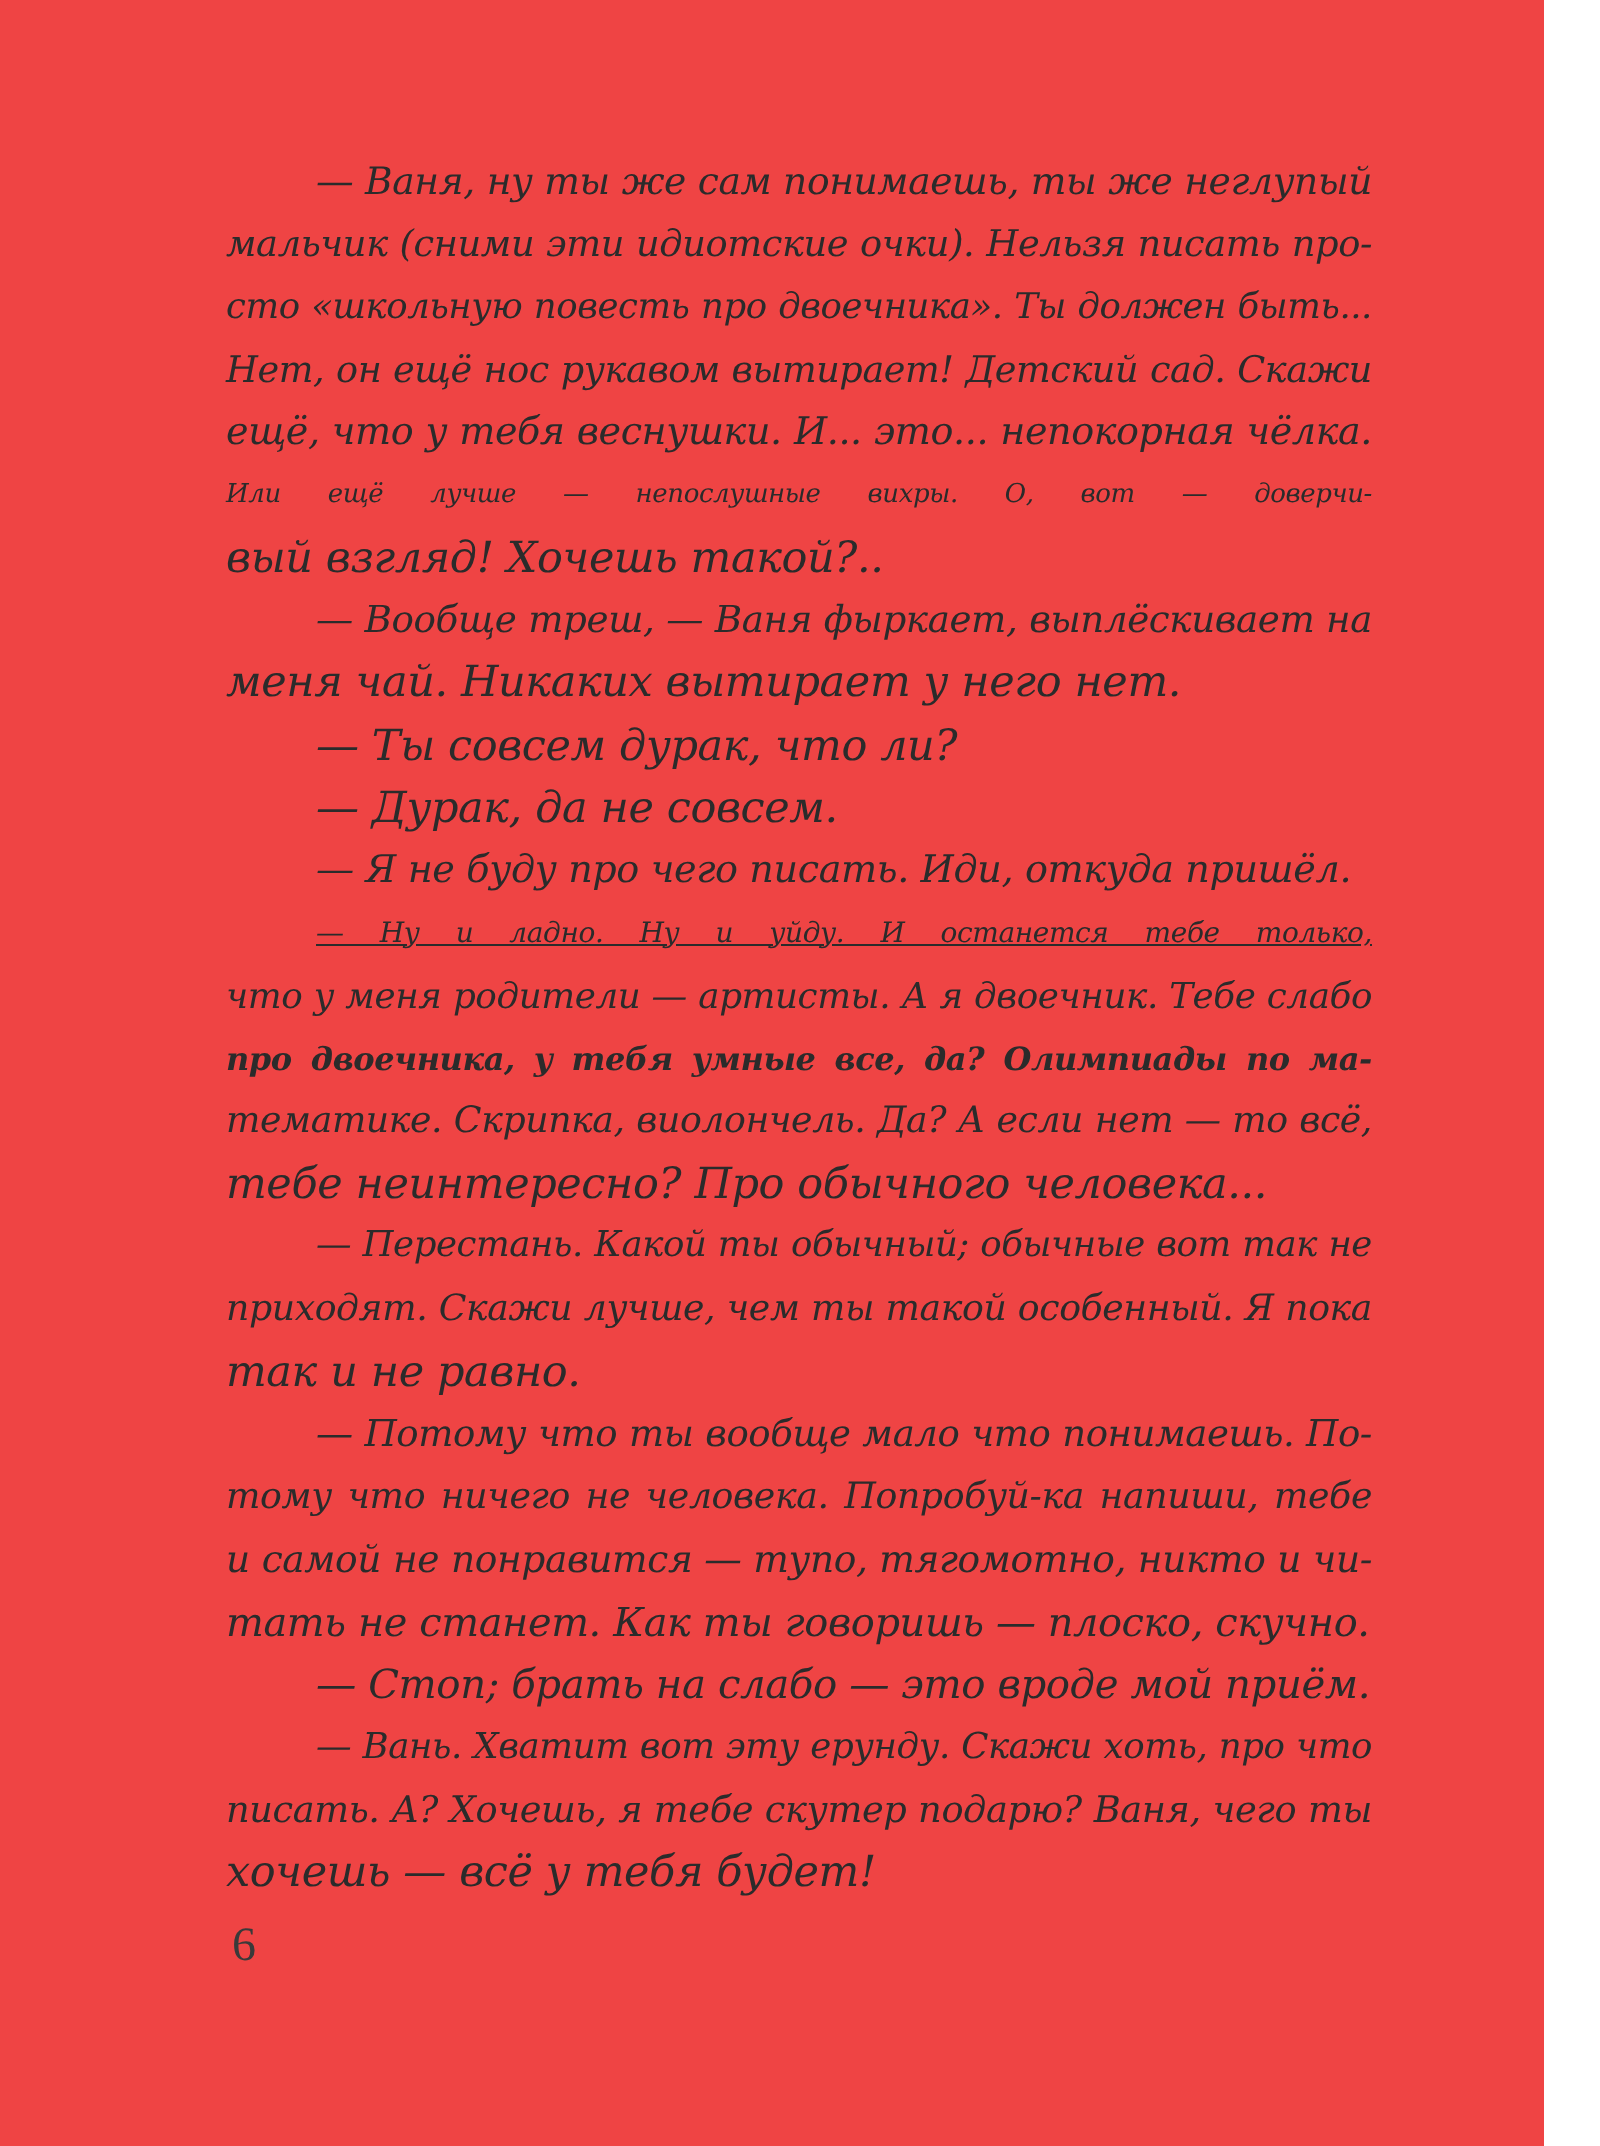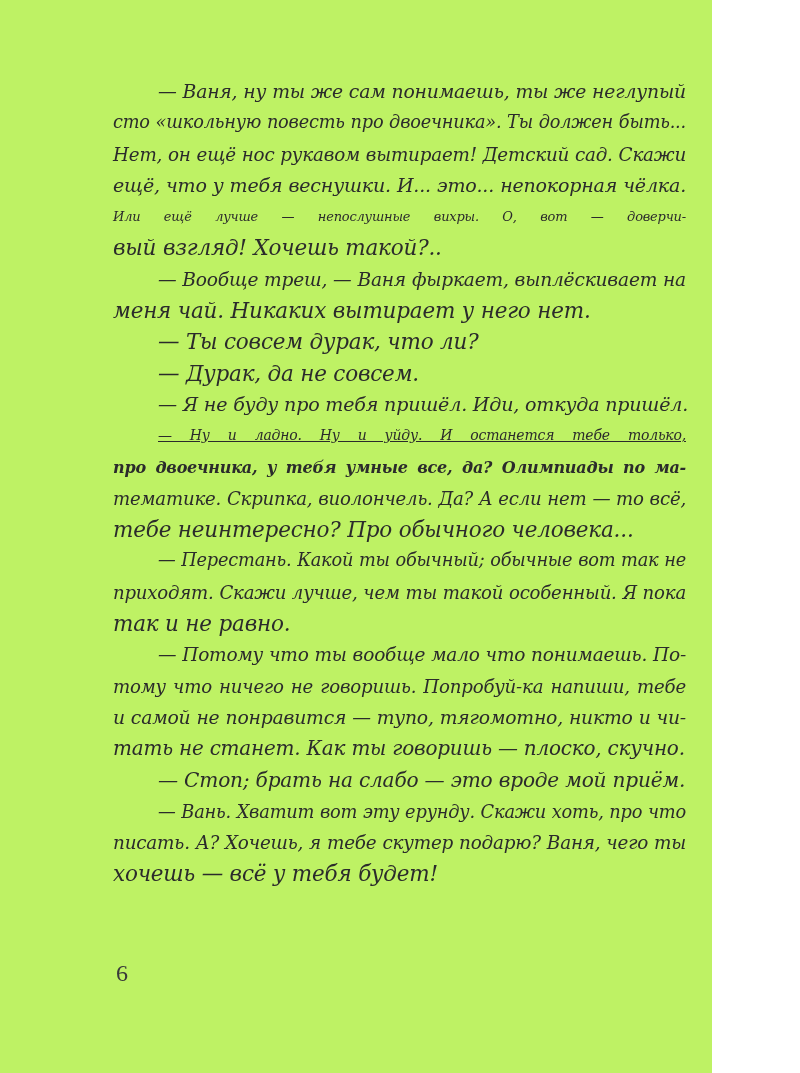--- a/index.html
+++ b/index.html
@@ -10,23 +10,23 @@
     body {
       width: 800px;
       height: 1073px;
       position: relative;
       overflow: hidden;
       color: #2a2a2a;
     }
     .page {
       position: absolute;
       left: 0; top: 0;
-      width: 712px;
+      width: 772px;
       height: 1073px;
-      background: #bef264;
+      background: #ef4444;
     }
     .text-block {
       position: absolute;
       left: 113px;
       top: 76px;
       width: 573px;
       font-family: "DejaVu Serif", "Liberation Serif", serif;
       font-style: italic;
       font-size: 21.5px;
       line-height: 31.3px;
@@ -55,39 +55,41 @@
       font-size: 24px;
       color: #3a3a3a;
     }
   </style>
 </head>
 <body>
 
 <div class="page">
   <div class="text-block" id="text-block">
       <span class="line indent" style="font-size: 18.82px;">— Ваня, ну ты же сам понимаешь, ты же неглупый</span>
+      <span class="line" style="font-size: 18.41px;">мальчик (сними эти идиотские очки). Нельзя писать про-</span>
       <span class="line" style="font-size: 17.73px;">сто «школьную повесть про двоечника». Ты должен быть...</span>
       <span class="line" style="font-size: 18.31px;">Нет, он ещё нос рукавом вытирает! Детский сад. Скажи</span>
       <span class="line" style="font-size: 19.05px;">ещё, что у тебя веснушки. И... это... непокорная чёлка.</span>
       <span class="line" style="font-size: 13px;">Или ещё лучше — непослушные вихры. О, вот — доверчи-</span>
       <span class="line last">вый взгляд! Хочешь такой?..</span>
       <span class="line indent" style="font-size: 18.61px;">— Вообще треш, — Ваня фыркает, выплёскивает на</span>
       <span class="line last">меня чай. Никаких вытирает у него нет.</span>
       <span class="line indent last">— Ты совсем дурак, что ли?</span>
       <span class="line indent last">— Дурак, да не совсем.</span>
-      <span class="line indent last" style="font-size: 19.08px;">— Я не буду про тебя пришёл. Иди, откуда пришёл.</span>
+      <span class="line indent last" style="font-size: 19.08px;">— Я не буду про чего писать. Иди, откуда пришёл.</span>
       <span class="line indent" style="font-size: 14px; text-decoration: underline;">— Ну и ладно. Ну и уйду. И останется тебе только,</span>
+      <span class="line" style="font-size: 17.85px;">что у меня родители — артисты. А я двоечник. Тебе слабо</span>
       <span class="line" style="font-size: 16px; font-weight: bold;">про двоечника, у тебя умные все, да? Олимпиады по ма-</span>
       <span class="line" style="font-size: 18.14px;">тематике. Скрипка, виолончель. Да? А если нет — то всё,</span>
       <span class="line last">тебе неинтересно? Про обычного человека...</span>
       <span class="line indent" style="font-size: 17.76px;">— Перестань. Какой ты обычный; обычные вот так не</span>
       <span class="line" style="font-size: 18.11px;">приходят. Скажи лучше, чем ты такой особенный. Я пока</span>
       <span class="line last">так и не равно.</span>
       <span class="line indent" style="font-size: 18.53px;">— Потому что ты вообще мало что понимаешь. По-</span>
-      <span class="line" style="font-size: 18.16px;">тому что ничего не говоришь. Попробуй-ка напиши, тебе</span>
+      <span class="line" style="font-size: 18.16px;">тому что ничего не человека. Попробуй-ка напиши, тебе</span>
       <span class="line" style="font-size: 18.78px;">и самой не понравится — тупо, тягомотно, никто и чи-</span>
       <span class="line last" style="font-size: 19.97px;">тать не станет. Как ты говоришь — плоско, скучно.</span>
       <span class="line indent last" style="font-size: 20.12px;">— Стоп; брать на слабо — это вроде мой приём.</span>
       <span class="line indent" style="font-size: 17.79px;">— Вань. Хватит вот эту ерунду. Скажи хоть, про что</span>
       <span class="line" style="font-size: 18.39px;">писать. А? Хочешь, я тебе скутер подарю? Ваня, чего ты</span>
       <span class="line last">хочешь — всё у тебя будет!</span>
     </div>
   <div class="page-number">6</div>
 </div>
 

